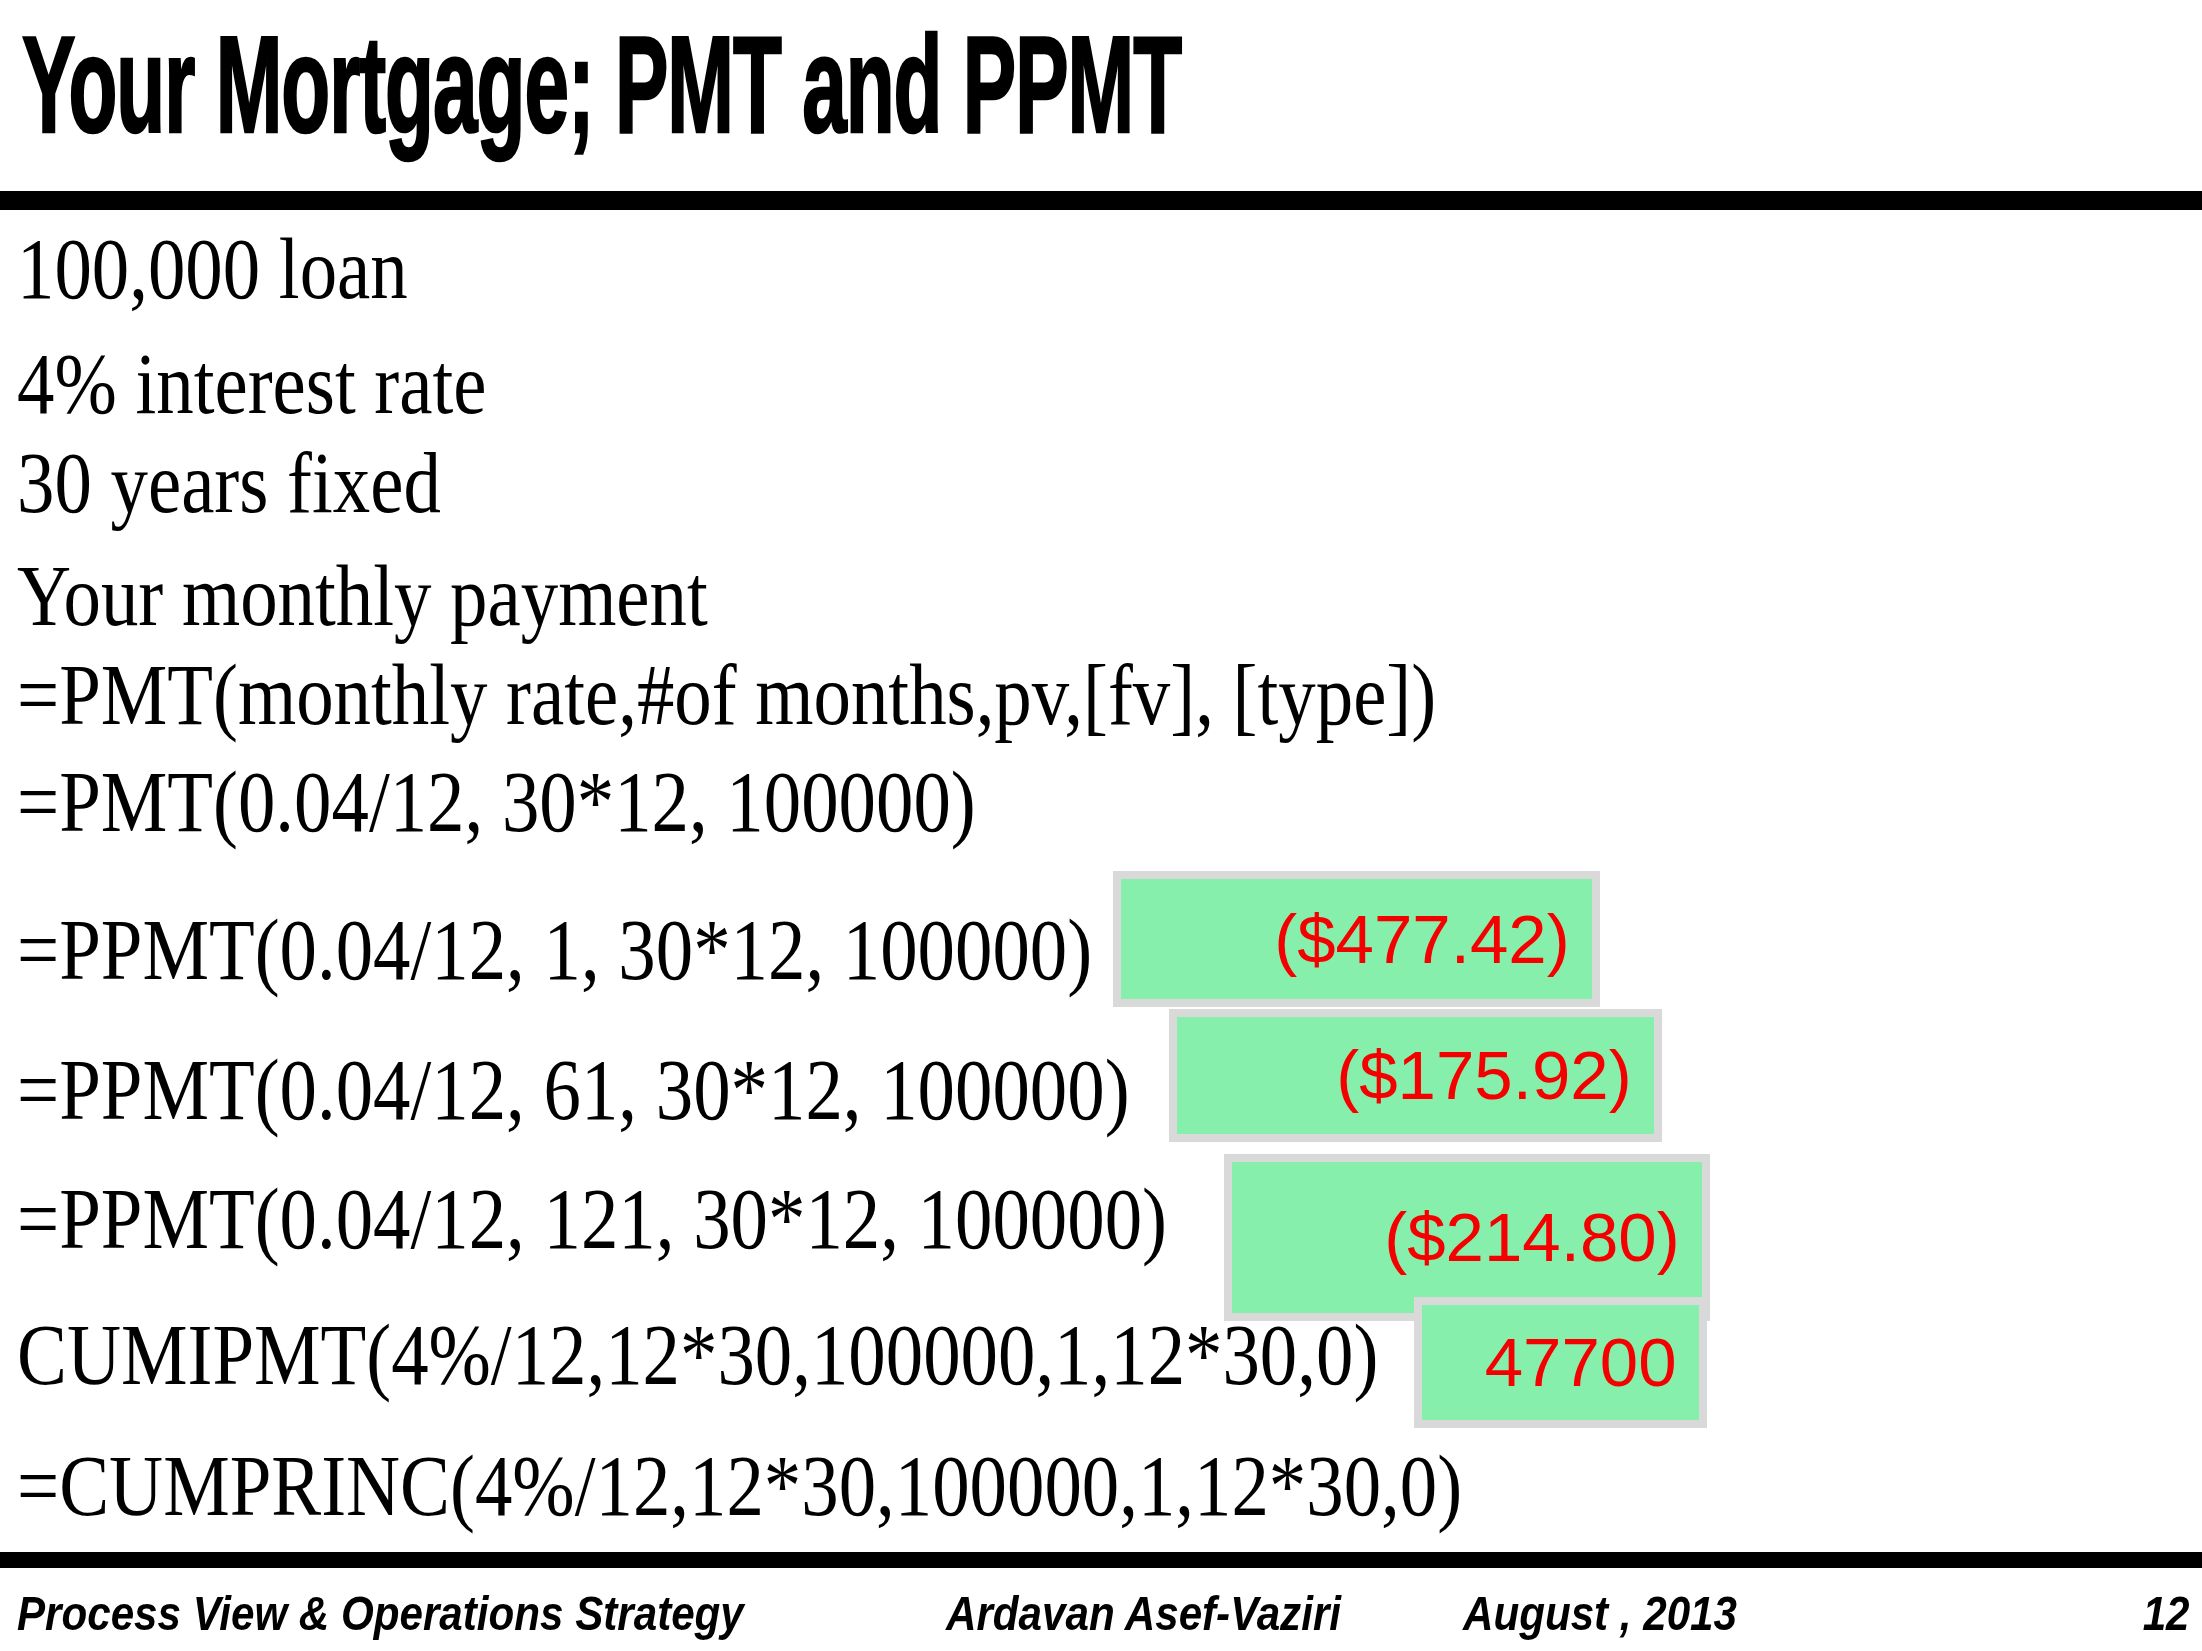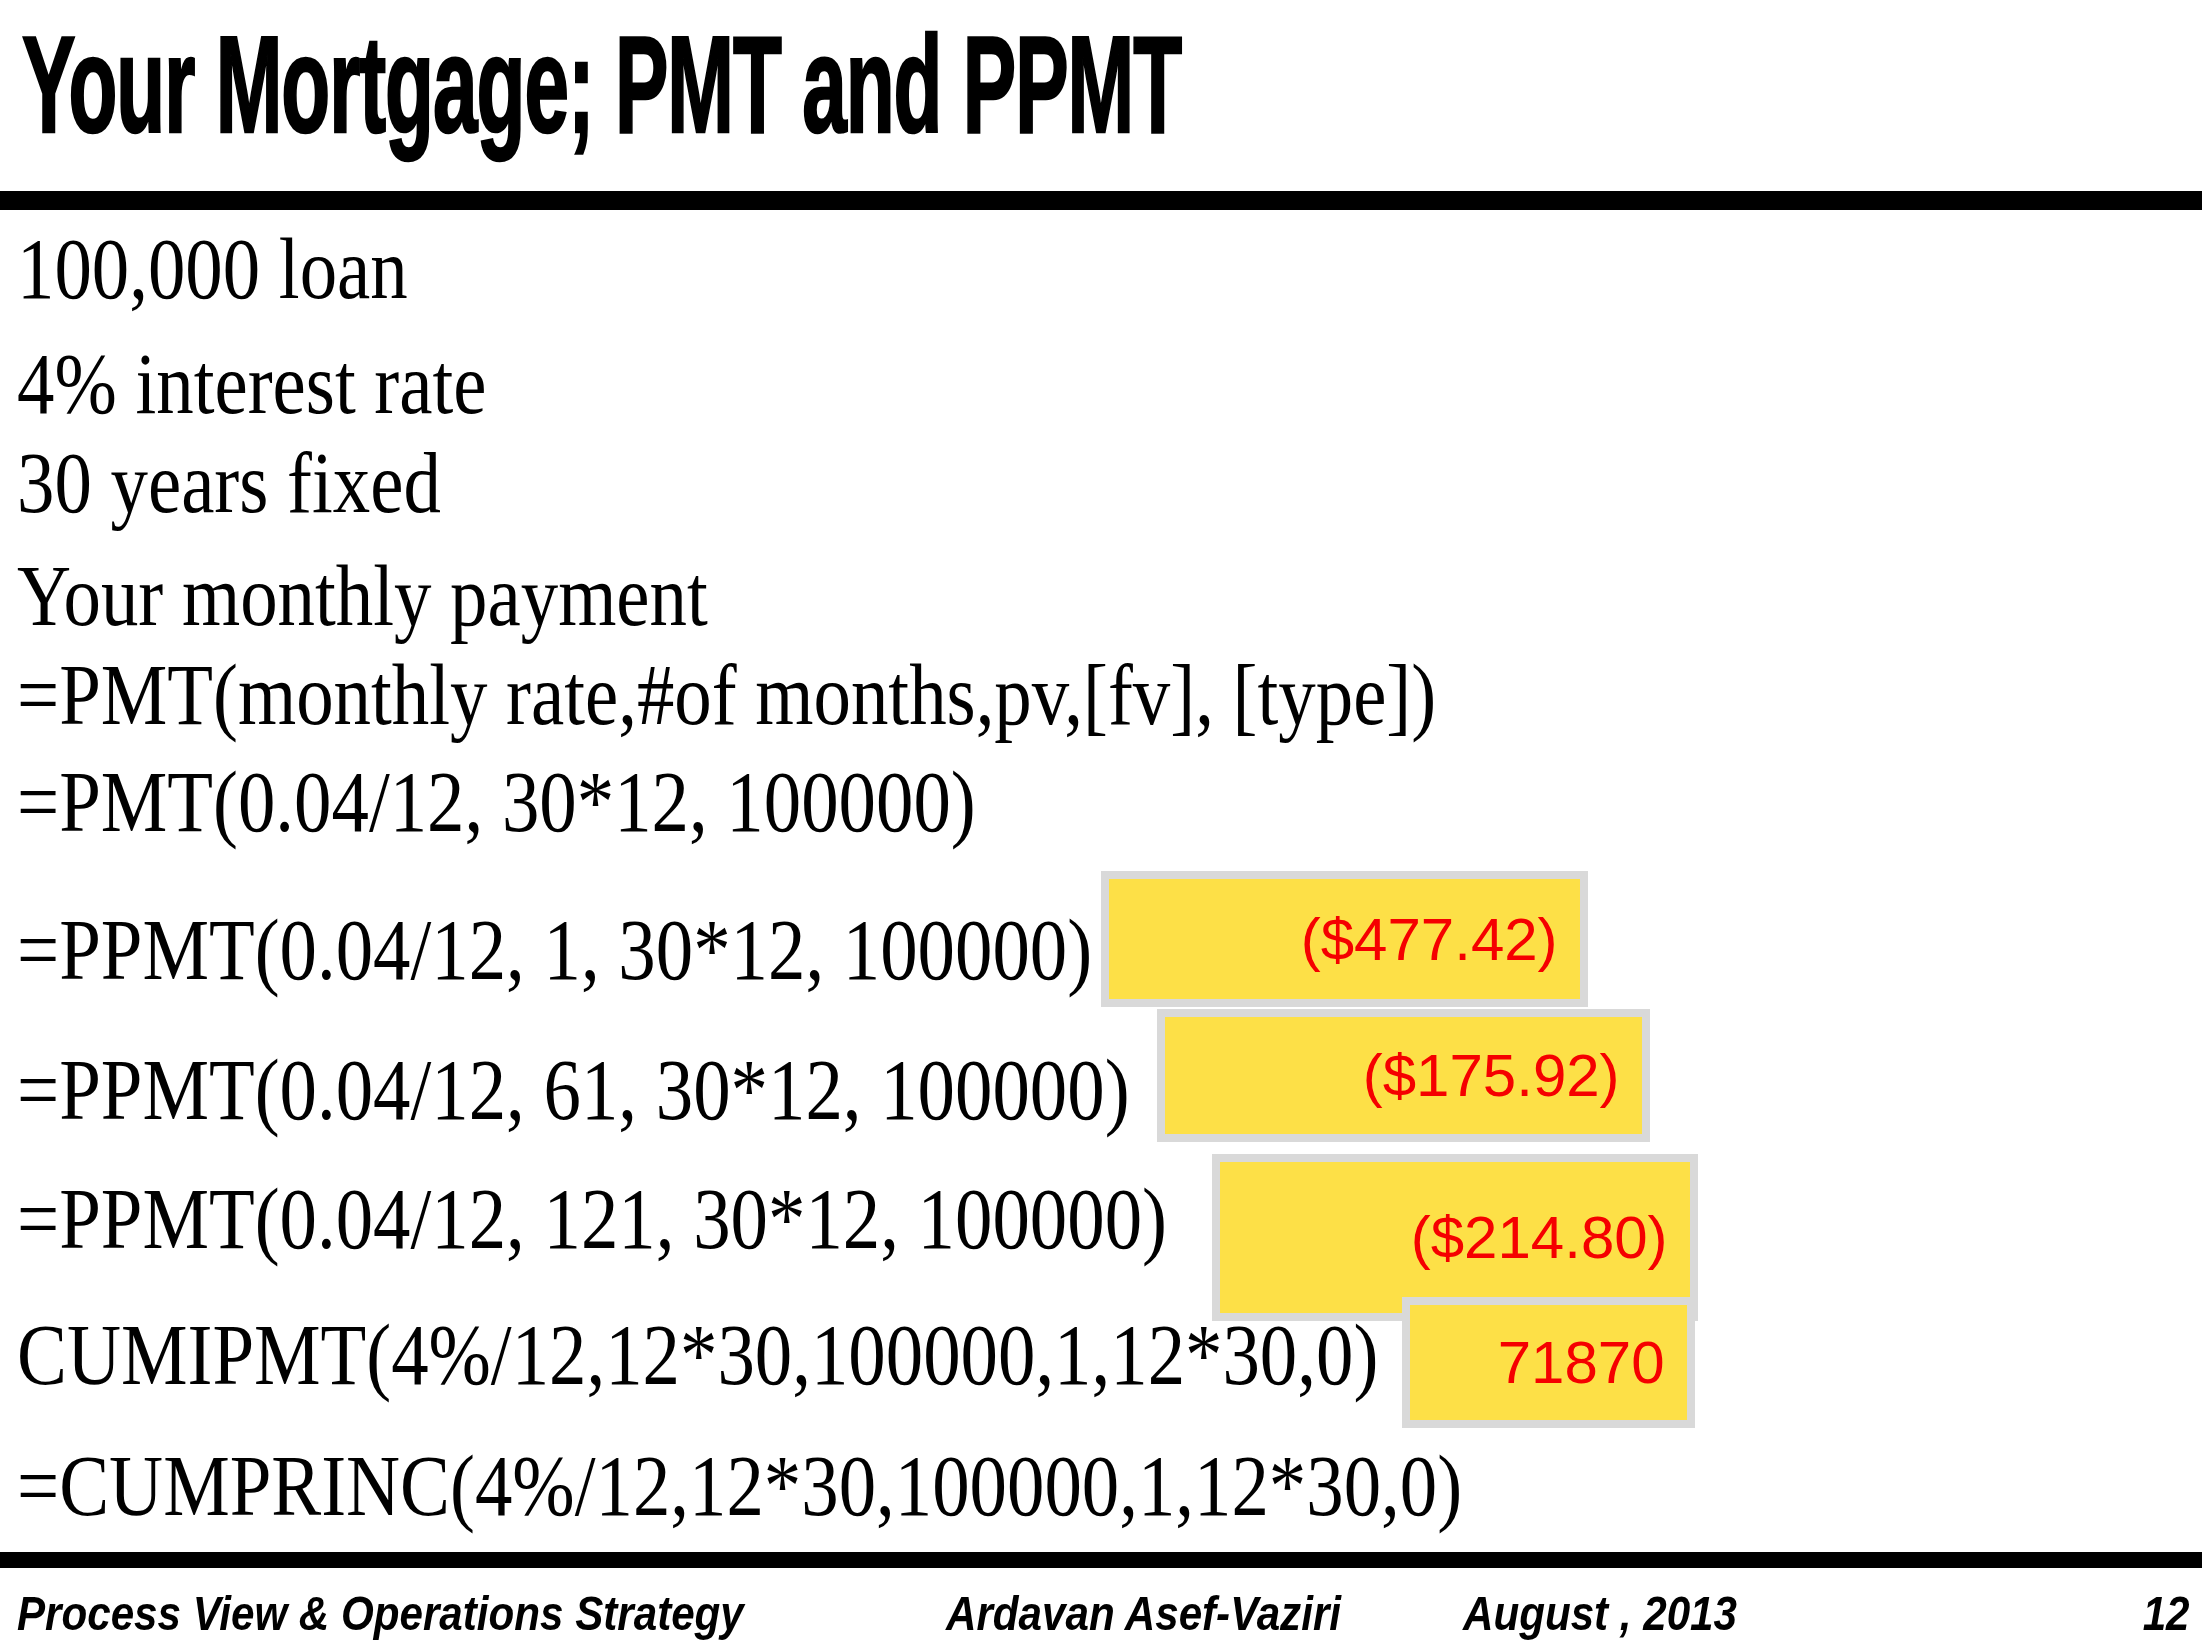--- a/index.html
+++ b/index.html
@@ -38,30 +38,31 @@
     letter-spacing:0px;
     transform:scaleX(0.87);
     transform-origin:0 50%;
   }
   .l0{top:222px}.l1{top:337px}.l2{top:436px}.l3{top:549px}
   .l4{top:648px}.l5{top:755px}.l6{top:903px}.l7{top:1043px}
   .l8{top:1172px}.l9{top:1308px}.l10{top:1439px}
   .result-box{
     position:absolute;
     box-sizing:border-box;
-    background:#fde047;
+    background:#86efac;
     border:8.6px solid #d9d9d9;
     display:flex;
     align-items:center;
     justify-content:flex-end;
     padding-right:22.4px;
     font-family:"Liberation Sans", sans-serif;
-    font-size:60px;
+    font-size:69px;
     color:#f50000;
     white-space:nowrap;
+    margin-left:12px;
   }
   .rb0{left:1101px;top:871px;width:487px;height:136px;}
   .rb1{left:1157px;top:1009px;width:493px;height:133px;padding-left:48px;}
   .rb2{left:1212px;top:1154px;width:486px;height:167px;}
   .rb3{left:1402px;top:1297px;width:293px;height:131px;}
   .rule-bottom{
     position:absolute;
     left:0; top:1552px;
     width:2203px; height:15.5px;
     background:#000;
@@ -104,21 +105,21 @@
 <div class="result-box rb0">
   <span>($477.42)</span>
 </div>
 <div class="result-box rb1">
   <span>($175.92)</span>
 </div>
 <div class="result-box rb2">
   <span>($214.80)</span>
 </div>
 <div class="result-box rb3">
-  <span>71870</span>
+  <span>47700</span>
 </div>
 
 <div class="rule-bottom"></div>
 
 <div class="footer-item f-course">Process View &amp; Operations Strategy</div>
 <div class="footer-item f-author">Ardavan Asef-Vaziri</div>
 <div class="footer-item f-date">August , 2013</div>
 <div class="footer-item f-page">12</div>
 
 

